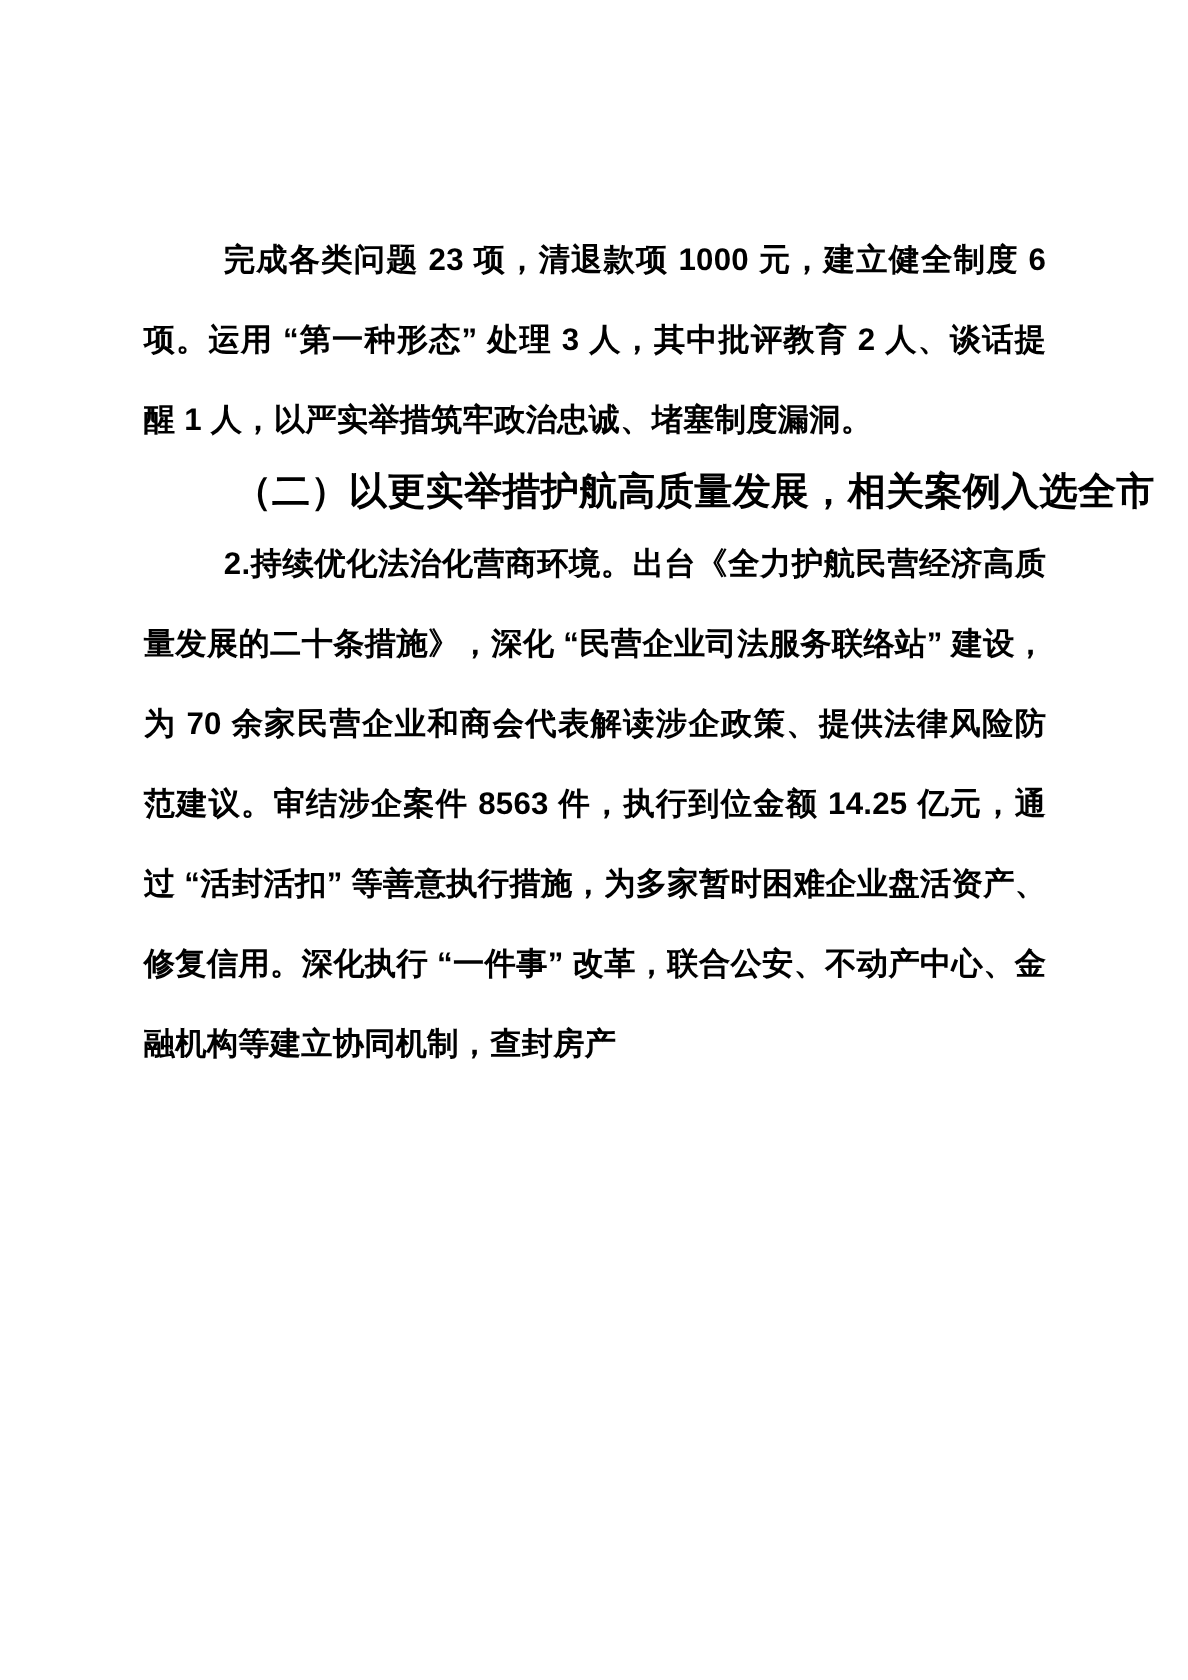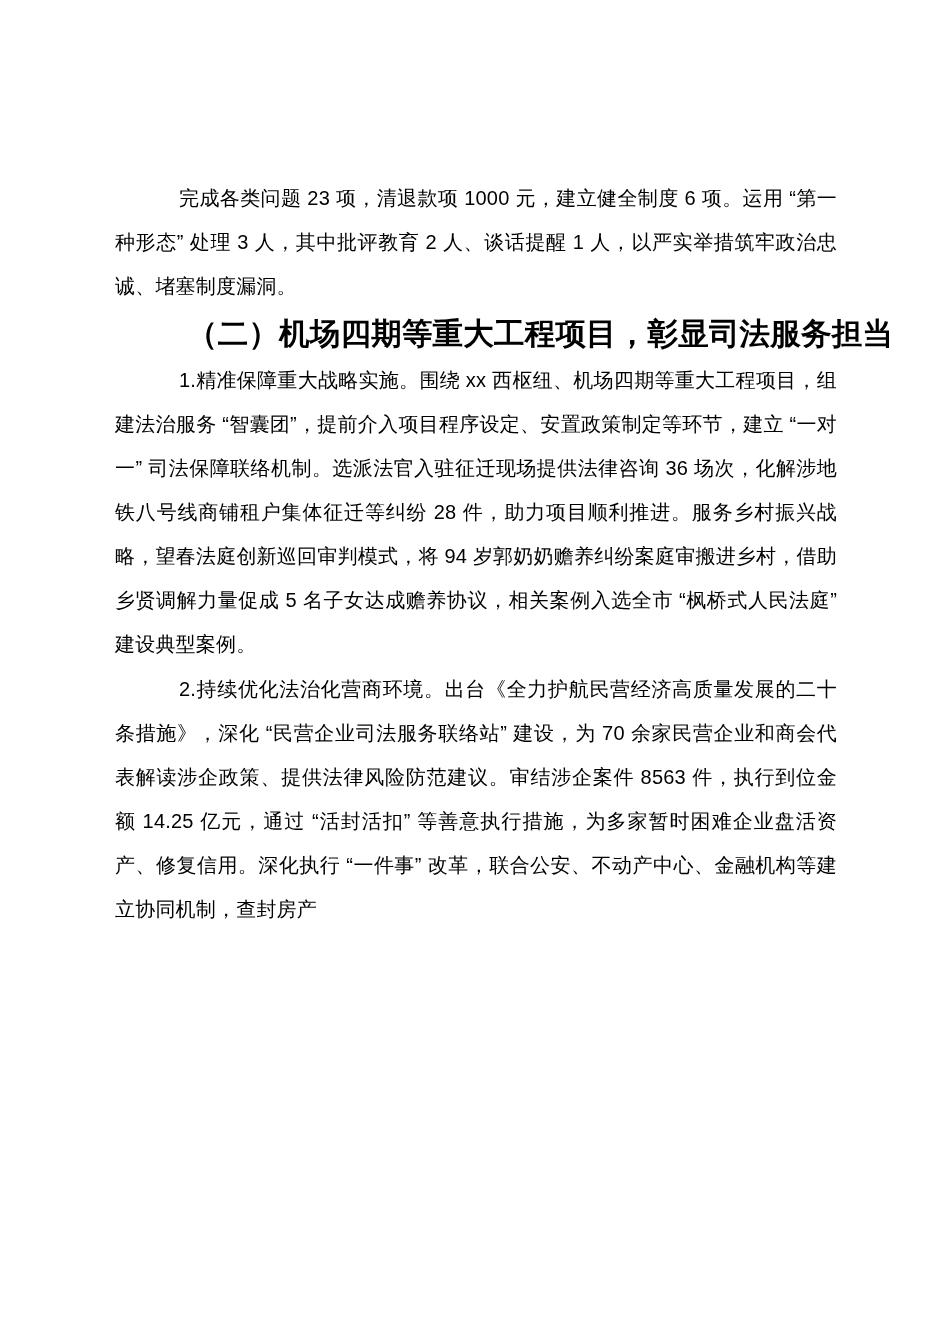--- a/index.html
+++ b/index.html
@@ -21,29 +21,29 @@
     box-sizing: border-box;
   }
   .page-body {
     position: absolute;
     left: 115px;
     top: 176px;
     width: 722px;
   }
   
   .para {
-    font-size: 20px;
-    line-height: 44px;
+    font-size: 25px;
+    line-height: 64px;
     text-align: justify;
     text-justify: inter-ideograph;
     text-indent: 64px;
     margin: 0;
     letter-spacing: 0.2px;
     word-break: break-all;
-    font-weight: 400;
+    font-weight: 700;
   }
   
   .heading {
     font-size: 30.5px;
     line-height: 48px;
     font-weight: bold;
     margin: 0;
     text-indent: 72px;
     letter-spacing: 0.2px;
     white-space: nowrap;
@@ -53,24 +53,23 @@
 </head>
 <body>
 
 <div class="page">
   <div class="page-body">
 
     <p class="para">完成各类问题 23 项，清退款项 1000 元，建立健全制度 6 项。运用 “第一种形态” 处理 3 人，其中批评教育 2 人、谈话提醒 1 人，以严实举措筑牢政治忠诚、堵塞制度漏洞。</p>
 
     <div class="spacer-sm"></div>
 
-    <p class="heading">（二）机场四期等重大工程项目，彰显司法服务担当</p>
+    <p class="heading">（二）以更实举措护航高质量发展，相关案例入选全市</p>
 
     <div class="spacer-sm"></div>
 
-    <p class="para">1.精准保障重大战略实施。围绕 xx 西枢纽、机场四期等重大工程项目，组建法治服务 “智囊团”，提前介入项目程序设定、安置政策制定等环节，建立 “一对一” 司法保障联络机制。选派法官入驻征迁现场提供法律咨询 36 场次，化解涉地铁八号线商铺租户集体征迁等纠纷 28 件，助力项目顺利推进。服务乡村振兴战略，望春法庭创新巡回审判模式，将 94 岁郭奶奶赡养纠纷案庭审搬进乡村，借助乡贤调解力量促成 5 名子女达成赡养协议，相关案例入选全市 “枫桥式人民法庭” 建设典型案例。</p>
 
     <div class="spacer-sm"></div>
 
     <p class="para">2.持续优化法治化营商环境。出台《全力护航民营经济高质量发展的二十条措施》，深化 “民营企业司法服务联络站” 建设，为 70 余家民营企业和商会代表解读涉企政策、提供法律风险防范建议。审结涉企案件 8563 件，执行到位金额 14.25 亿元，通过 “活封活扣” 等善意执行措施，为多家暂时困难企业盘活资产、修复信用。深化执行 “一件事” 改革，联合公安、不动产中心、金融机构等建立协同机制，查封房产</p>
 
   </div>
 </div>
 
 </body></html>

